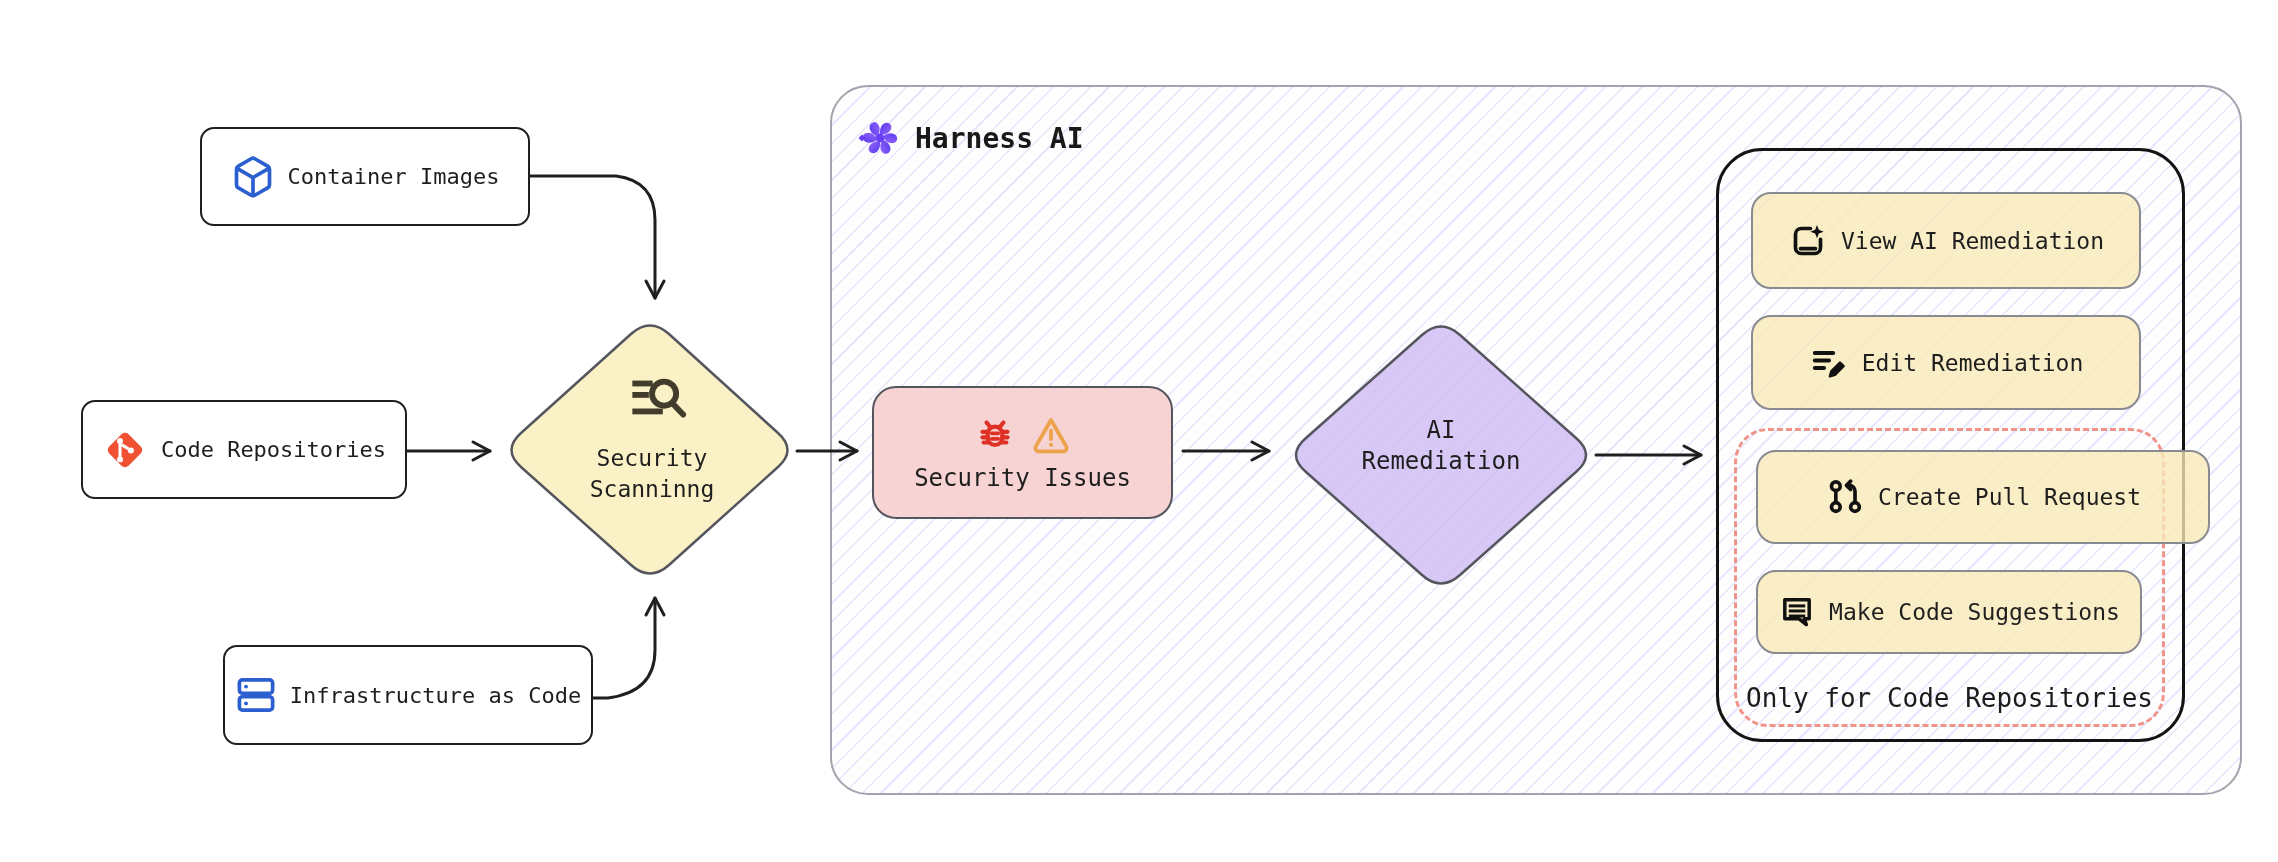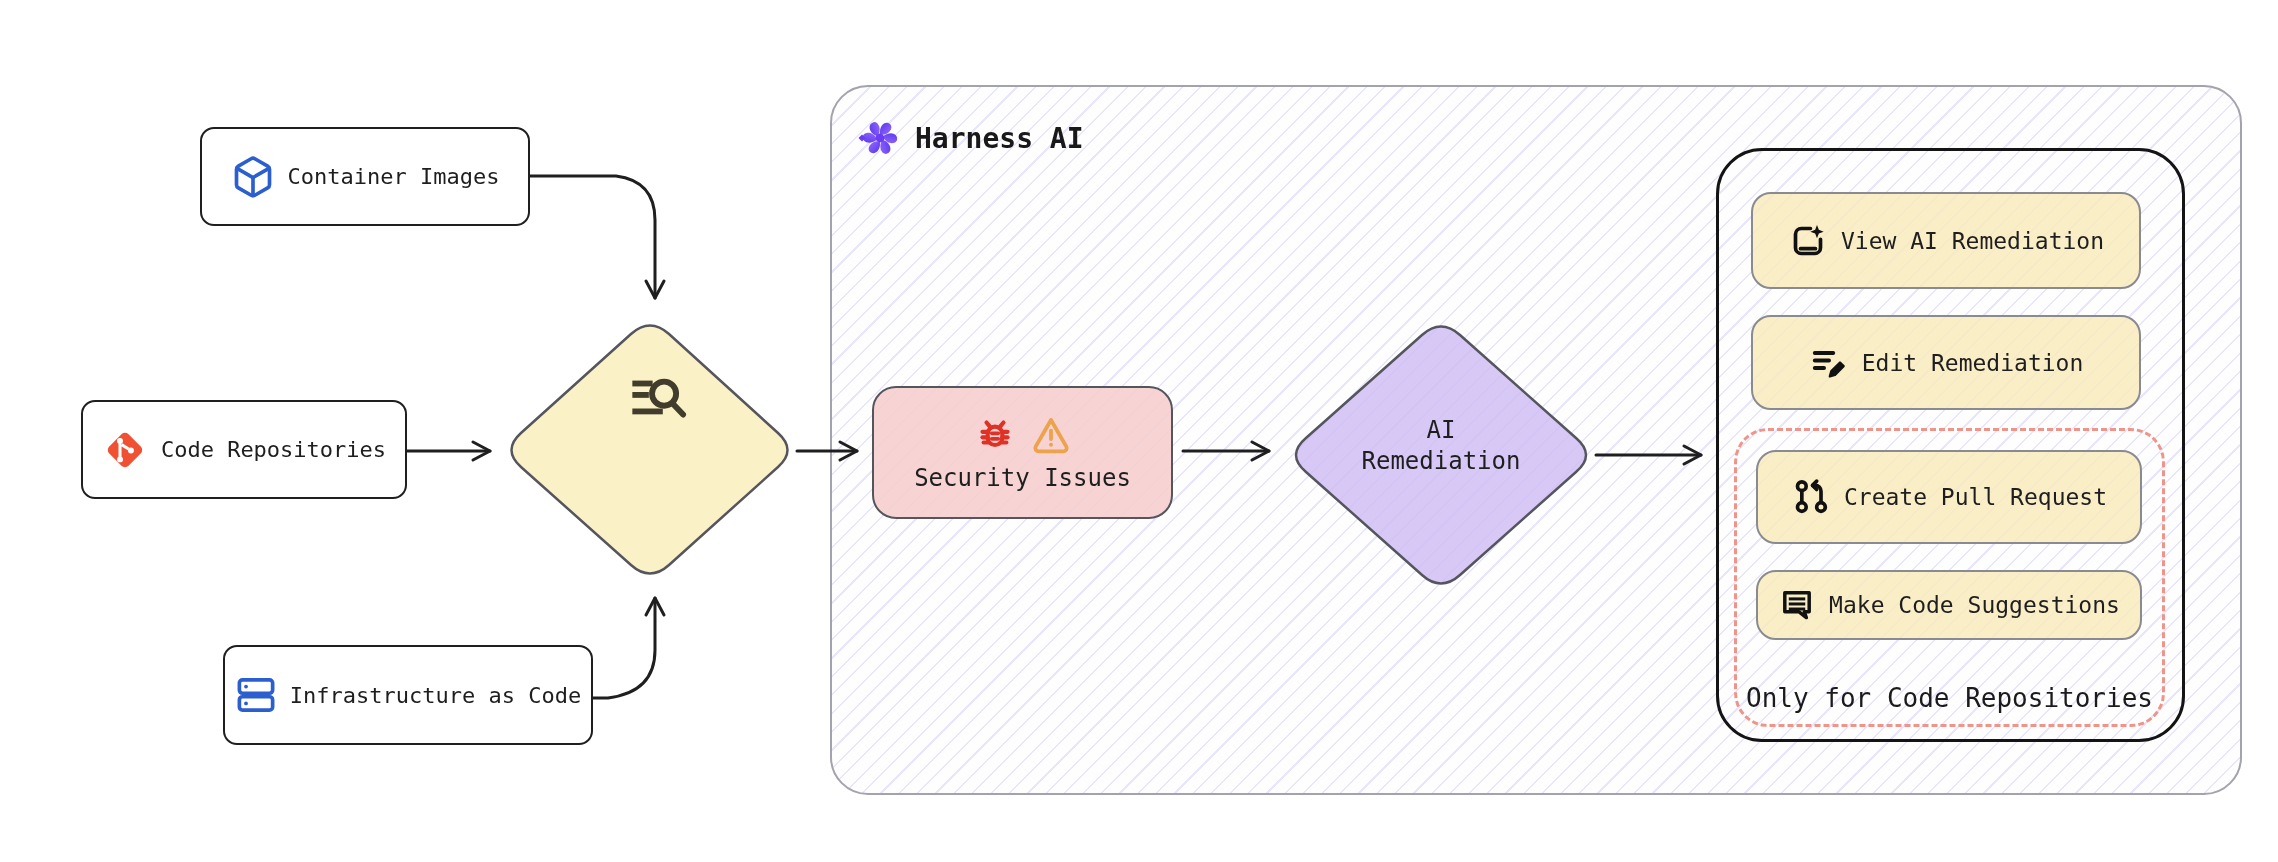--- a/index.html
+++ b/index.html
@@ -106,20 +106,24 @@
 
     <span class="abs" style="left:626px; top:372px;">
       <svg width="66" height="56" viewBox="0 0 52 44" fill="none" stroke="#413c2b" stroke-width="4.6">
         <path d="M5 9 H21"></path>
           <path d="M5 18 H18"></path>
           <path d="M5 31 H29"></path>
         <circle cx="30" cy="17" r="9.5"></circle>
         <path d="M37.5 25.5 L45 33.5" stroke-linecap="round"></path>
       </svg>
     </span>
+    <div class="abs diamond-label" style="left:505px; top:443px; width:294px; font-size:23px;">
+      <div>Security</div>
+      <div>Scanninng</div>
+    </div>
 
     <div class="abs harness-header" style="left:856px; top:114px;">
       <span>
         <svg width="48" height="48" viewBox="-24 -24 48 48">
           <g fill="url(#hgradLocal)">
             <defs>
               <linearGradient id="hgradLocal" x1="0" y1="0" x2="1" y2="1">
                 <stop offset="0" stop-color="#5335ee"></stop>
                   <stop offset="1" stop-color="#9b6cfa"></stop>
               </linearGradient>
@@ -193,35 +197,35 @@
               <path d="M3.5 10.5 H12"></path>
               <path d="M3.5 15 H9"></path>
             <path d="M12.5 20 L13.4 16.9 L18.6 11.7 L20.8 13.9 L15.6 19.1 Z" fill="#111111" stroke="#111111" stroke-width="1.4" stroke-linejoin="round"></path>
           </svg>
         </span>
         <span>Edit Remediation</span>
       </div>
 
       <div class="abs dashedbox" style="left:15px; top:277px; width:431px; height:299px;">
 
-        <div class="abs btn" style="left:19px; top:19px; width:386px; height:94px;">
+        <div class="abs btn" style="left:19px; top:19px; width:454px; height:94px;">
           <span>
             <svg width="40" height="40" viewBox="0 0 24 24" fill="none" stroke="#111111" stroke-width="2.2" stroke-linecap="round" stroke-linejoin="round">
               <circle cx="6.5" cy="5.5" r="2.6"></circle>
               <path d="M6.5 8.2 V15.3"></path>
               <circle cx="6.5" cy="18" r="2.6"></circle>
               <path d="M13 5 H14.5 A3.5 3.5 0 0 1 18 8.5 V15.3"></path>
               <circle cx="18" cy="18" r="2.6"></circle>
               <path d="M15.4 2.5 L12.9 5 L15.4 7.5"></path>
             </svg>
           </span>
           <span>Create Pull Request</span>
         </div>
 
-        <div class="abs btn" style="left:19px; top:139px; width:386px; height:70px;">
+        <div class="abs btn" style="left:19px; top:139px; width:386px; height:84px;">
           <span>
             <svg width="38" height="38" viewBox="0 0 24 24" fill="none" stroke="#111111" stroke-width="2.2" stroke-linejoin="round">
               <path d="M4.3 4.3 H19.7 V16.3 H16.6 L17.9 19.9 L13.3 16.3 H4.3 Z"></path>
               <rect x="6.8" y="7.2" width="10.4" height="1.9" fill="#111111" stroke="none"></rect>
               <rect x="6.8" y="10.4" width="10.4" height="1.9" fill="#111111" stroke="none"></rect>
               <rect x="6.8" y="13.6" width="10.4" height="1.9" fill="#111111" stroke="none"></rect>
             </svg>
           </span>
           <span>Make Code Suggestions</span>
         </div>

